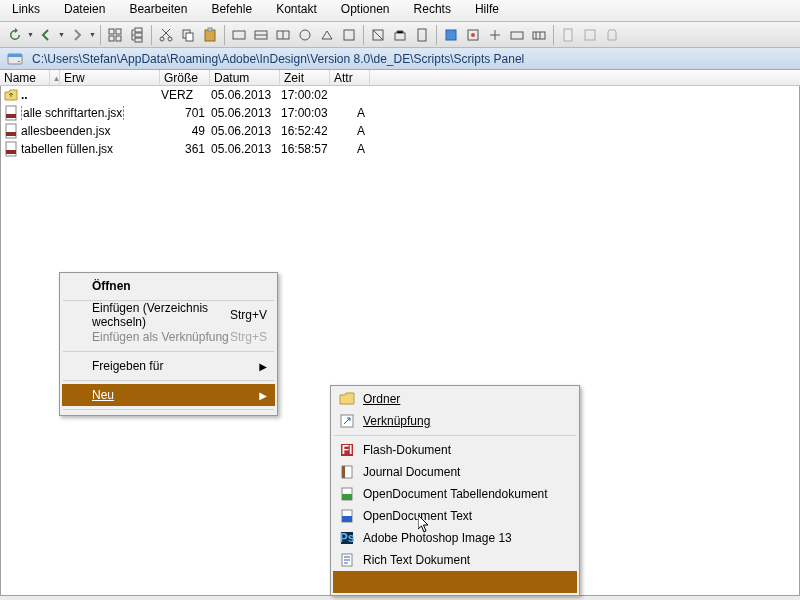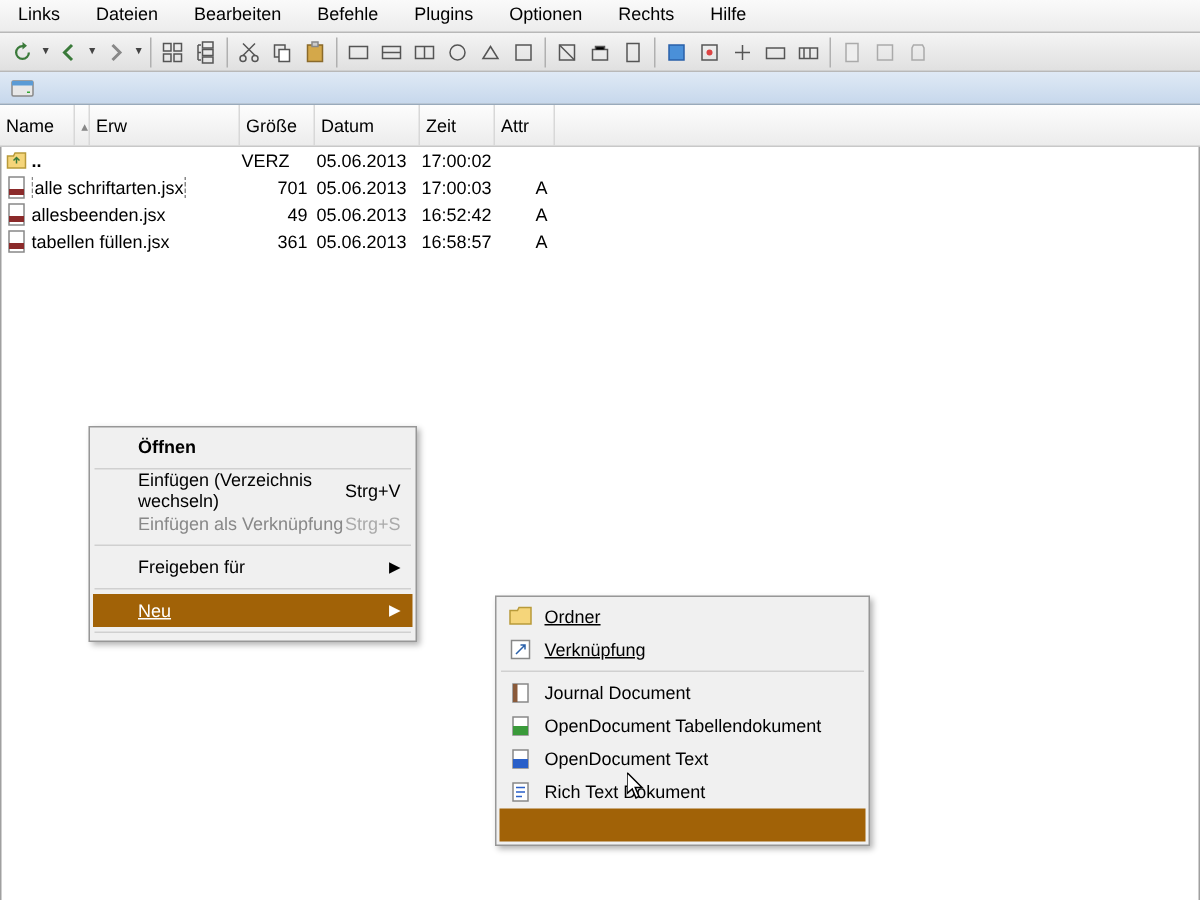--- a/index.html
+++ b/index.html
@@ -6,21 +6,21 @@
 body { margin: 0; width: 800px; height: 600px; background: #ececec; overflow: hidden; }
 .menubar { height: 22px; background: linear-gradient(#fafafa, #ececec); border-bottom: 1px solid #b8b8b8; display: flex; align-items: flex-start; padding: 0 4px; gap: 8px; }
 .menubar span { padding: 2px 8px; cursor: default; }
 .toolbar { height: 26px; background: linear-gradient(#f4f4f4, #e0e0e0); border-bottom: 1px solid #b8b8b8; display: flex; align-items: center; padding: 0 4px; gap: 0; }
 .tb { width: 22px; height: 20px; display: flex; align-items: center; justify-content: center; }
 .dd { width: 9px; height: 20px; display: flex; align-items: center; justify-content: center; font-size: 7px; color: #444; }
 .sep { width: 1px; height: 20px; background: #b0b0b0; margin: 0 3px; }
 .tb svg { width: 16px; height: 16px; }
 .pathbar { height: 22px; background: linear-gradient(#dfe9f5, #c7d8ec); border-bottom: 1px solid #9ab; display: flex; align-items: center; padding: 0 4px; gap: 6px; }
 .pathbar .txt { color: #1a3d6b; }
-.columns { height: 28px; background: linear-gradient(#fdfdfd, #ececec); border-bottom: 1px solid #c8c8c8; display: flex; align-items: center; }
+.columns { height: 16px; background: linear-gradient(#fdfdfd, #ececec); border-bottom: 1px solid #c8c8c8; display: flex; align-items: center; }
 .col { padding-left: 4px; border-right: 1px solid #d8d8d8; height: 100%; display: flex; align-items: center; }
 .panel { background: #fff; height: calc(600px - 22px - 26px - 22px - 20px); position: relative; border: 1px solid #a0a0a0; border-top: none; }
 .row { display: flex; align-items: center; height: 18px; padding-left: 2px; }
 .row .ic { width: 16px; height: 16px; margin-right: 2px; display: flex; align-items: center; justify-content: center; }
 .row .nm { width: 140px; overflow: hidden; white-space: nowrap; }
 .row .sz { width: 50px; text-align: right; padding-right: 6px; }
 .row .vz { width: 50px; text-align: left; padding-right: 12px; }
 .row .dt { width: 70px; }
 .row .tm { width: 55px; }
 .row .at { width: 50px; text-align: center; }
@@ -40,21 +40,21 @@
 .cursor-arrow { position: absolute; left: 418px; top: 515px; z-index: 100; pointer-events: none; }
 </style>
 </head>
 <body>
 
 <div class="menubar">
   <span>Links</span>
   <span>Dateien</span>
   <span>Bearbeiten</span>
   <span>Befehle</span>
-  <span>Plugins</span>
+  <span>Kontakt</span>
   <span>Optionen</span>
   <span>Rechts</span>
   <span>Hilfe</span>
 </div>
 
 <div class="toolbar">
   <div class="tb">
       <svg viewBox="0 0 16 16">
         <path d="M8 3a5 5 0 1 0 5 5h-1.5A3.5 3.5 0 1 1 8 4.5V6l3-2.5L8 1z" fill="#3a7a3a"></path>
       </svg>
@@ -207,20 +207,21 @@
 </div>
 
 <div class="pathbar">
   <div class="tb">
       <svg viewBox="0 0 16 16">
         <rect x="1" y="3" width="14" height="10" rx="1" fill="#e8e8e8" stroke="#888"></rect>
         <rect x="1" y="3" width="14" height="3" fill="#5b9bd5"></rect>
         <rect x="11" y="10" width="2" height="1" fill="#3a3"></rect>
       </svg>
     </div>
+  <span class="txt">C:\Users\Stefan\AppData\Roaming\Adobe\InDesign\Version 8.0\de_DE\Scripts\Scripts Panel</span>
 </div>
 
 <div class="columns">
   <div class="col" style="width:50px">Name</div>
   <div class="col" style="width:10px;color:#888;font-size:9px;justify-content:center">▴</div>
   <div class="col" style="width:100px">Erw</div>
   <div class="col" style="width:50px">Größe</div>
   <div class="col" style="width:70px">Datum</div>
   <div class="col" style="width:50px">Zeit</div>
   <div class="col" style="width:40px">Attr</div>
@@ -321,20 +322,29 @@
             <rect x="2" y="2" width="12" height="12" fill="#fff" stroke="#888"></rect>
             <path d="M5 11l6-6M8 5h3v3" stroke="#2a60a9" fill="none"></path>
           </svg>
         </div>
         <span class="underline">Verknüpfung</span>
       </div>
     <div class="csep"></div>
     <div class="citem">
         <div class="ic2">
           <svg viewBox="0 0 16 16">
+            <rect x="2" y="2" width="12" height="12" fill="#b52a2a"></rect>
+            <text x="8" y="12" text-anchor="middle" fill="#fff" font-size="9" font-weight="bold">Fl</text>
+          </svg>
+        </div>
+        <span>Flash-Dokument</span>
+      </div>
+    <div class="citem">
+        <div class="ic2">
+          <svg viewBox="0 0 16 16">
             <rect x="3" y="2" width="10" height="12" fill="#fff" stroke="#888"></rect>
             <rect x="3" y="2" width="3" height="12" fill="#8a5a3a"></rect>
           </svg>
         </div>
         <span>Journal Document</span>
       </div>
     <div class="citem">
         <div class="ic2">
           <svg viewBox="0 0 16 16">
             <rect x="3" y="2" width="10" height="12" fill="#fff" stroke="#888"></rect>
@@ -344,20 +354,29 @@
         <span>OpenDocument Tabellendokument</span>
       </div>
     <div class="citem">
         <div class="ic2">
           <svg viewBox="0 0 16 16">
             <rect x="3" y="2" width="10" height="12" fill="#fff" stroke="#888"></rect>
             <rect x="3" y="8" width="10" height="6" fill="#2a60c9"></rect>
           </svg>
         </div>
         <span>OpenDocument Text</span>
+      </div>
+    <div class="citem">
+        <div class="ic2">
+          <svg viewBox="0 0 16 16">
+            <rect x="2" y="2" width="12" height="12" fill="#0a2a4a"></rect>
+            <text x="8" y="12" text-anchor="middle" fill="#6ab0e8" font-size="8" font-weight="bold">Ps</text>
+          </svg>
+        </div>
+        <span>Adobe Photoshop Image 13</span>
       </div>
     <div class="citem">
         <div class="ic2">
           <svg viewBox="0 0 16 16">
             <rect x="3" y="2" width="10" height="12" fill="#fff" stroke="#888"></rect>
             <path d="M5 5h6M5 8h6M5 11h4" stroke="#2a60c9"></path>
           </svg>
         </div>
         <span>Rich Text Dokument</span>
       </div>

